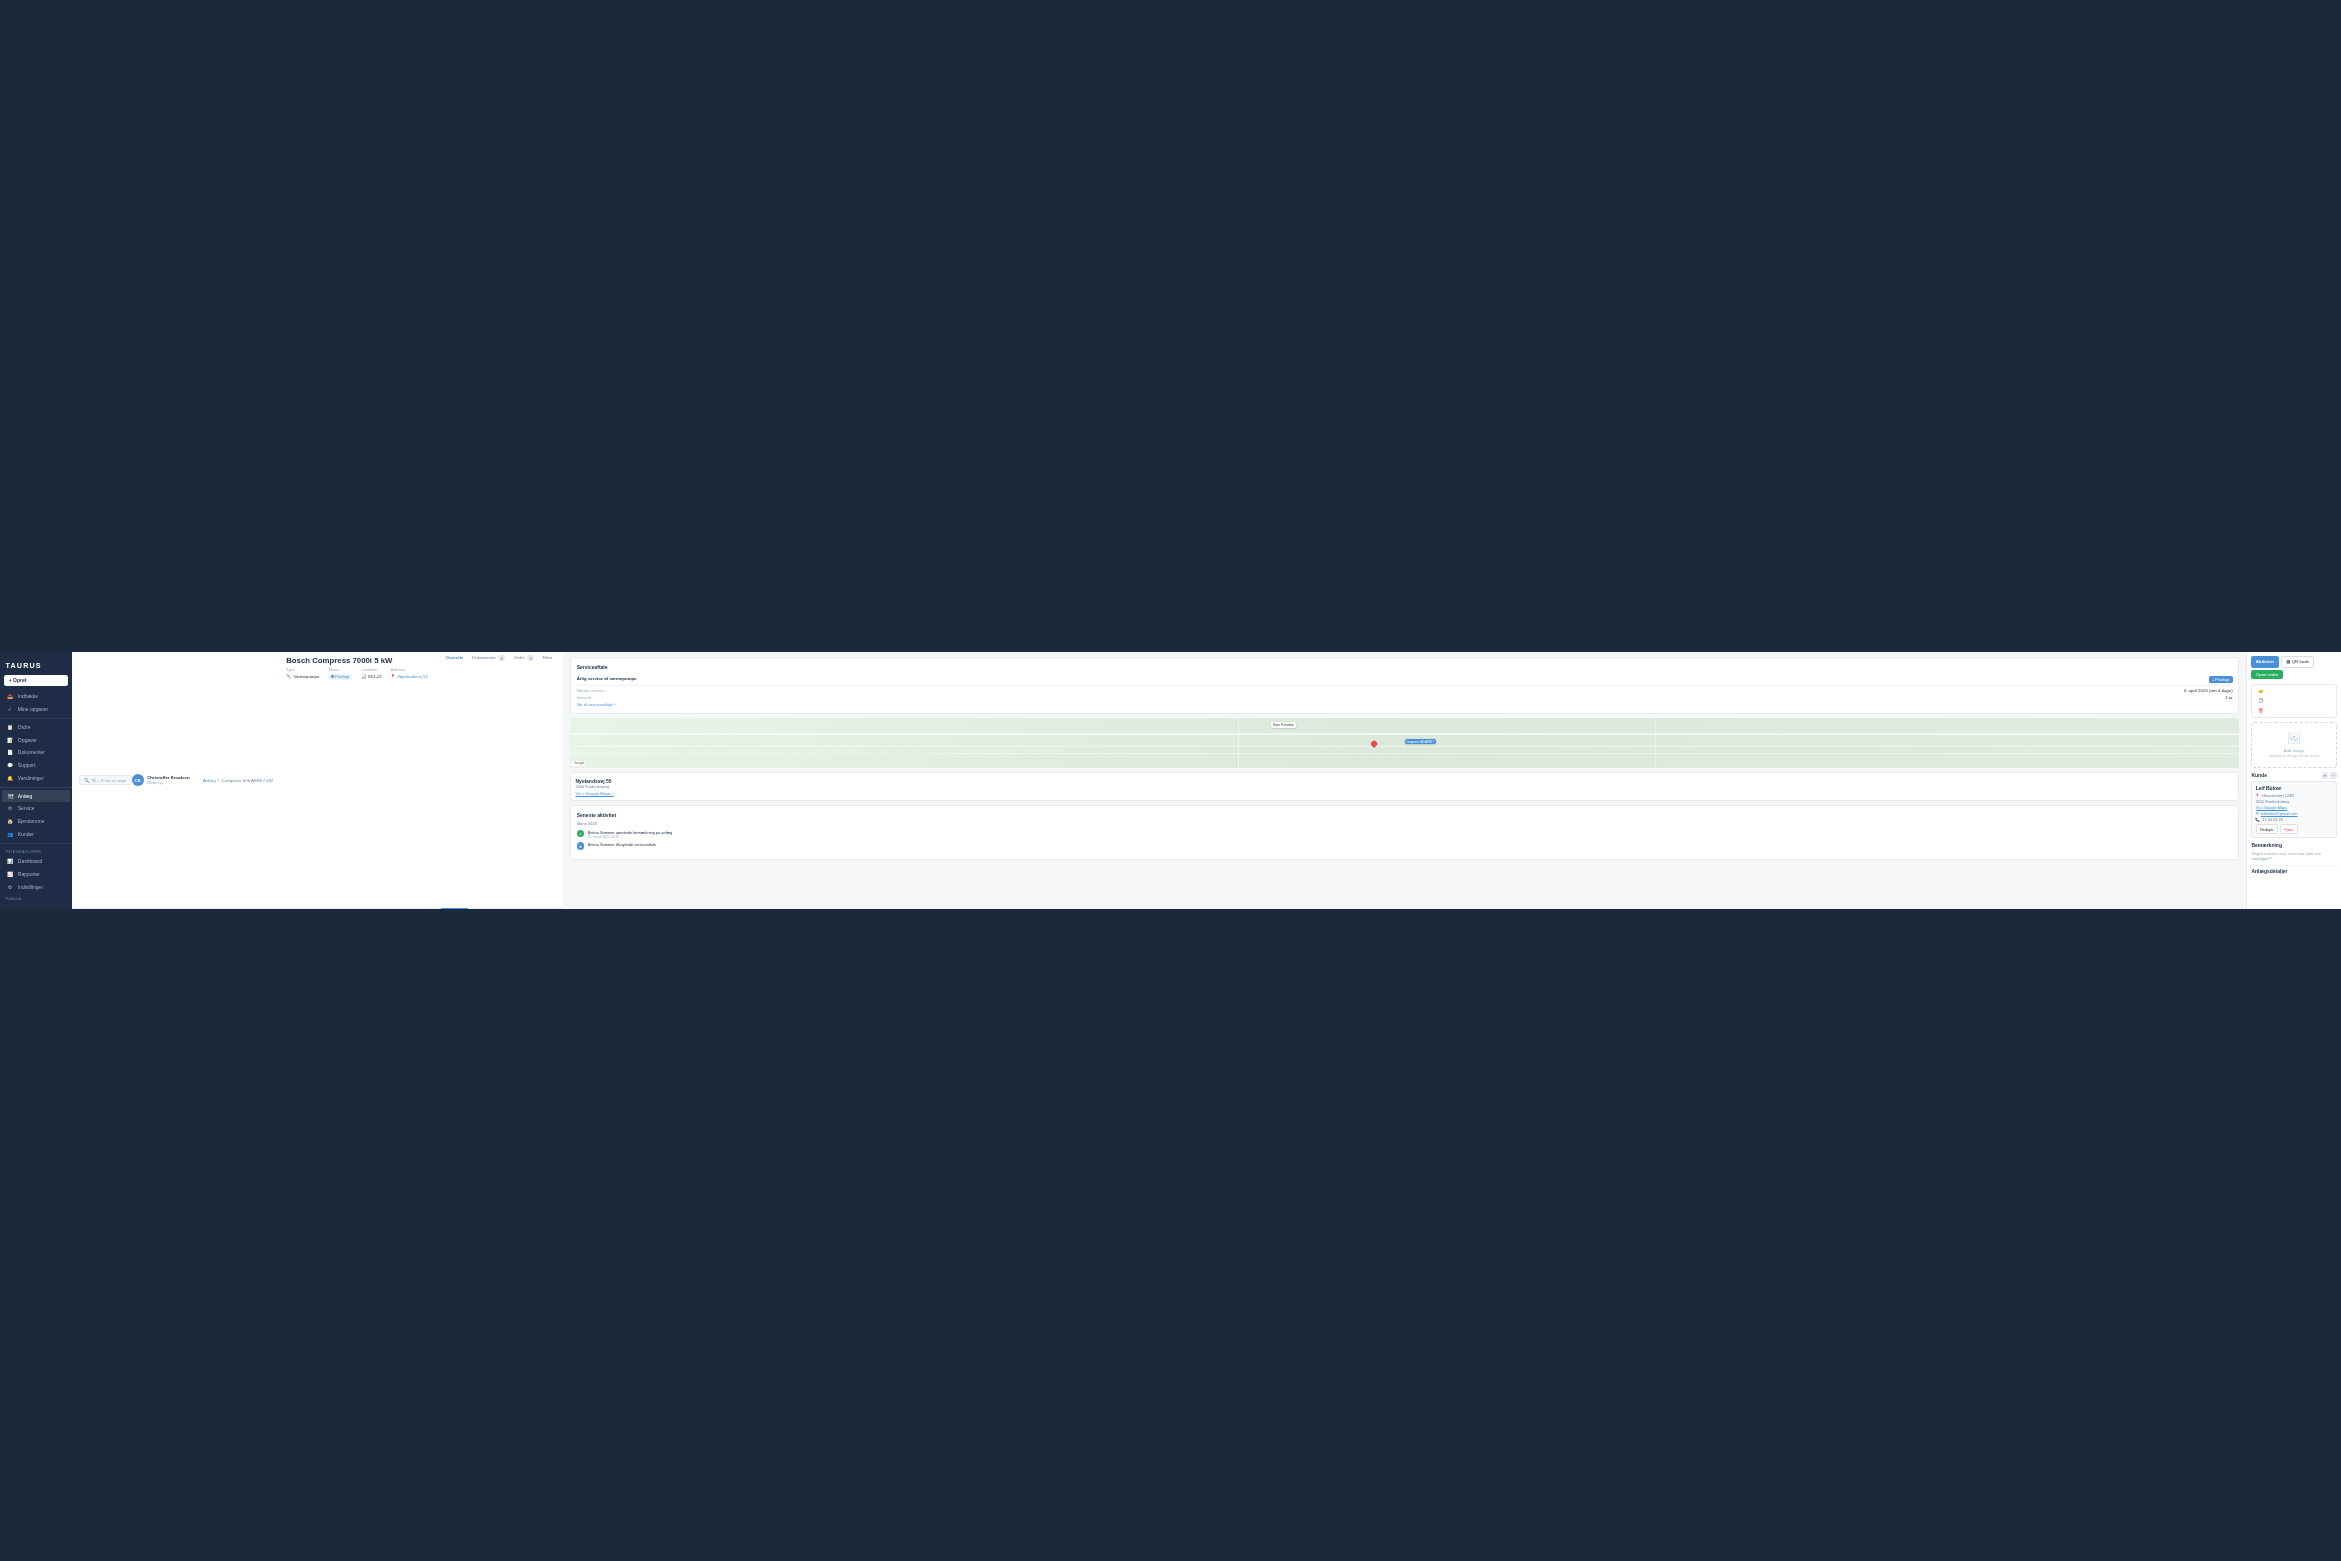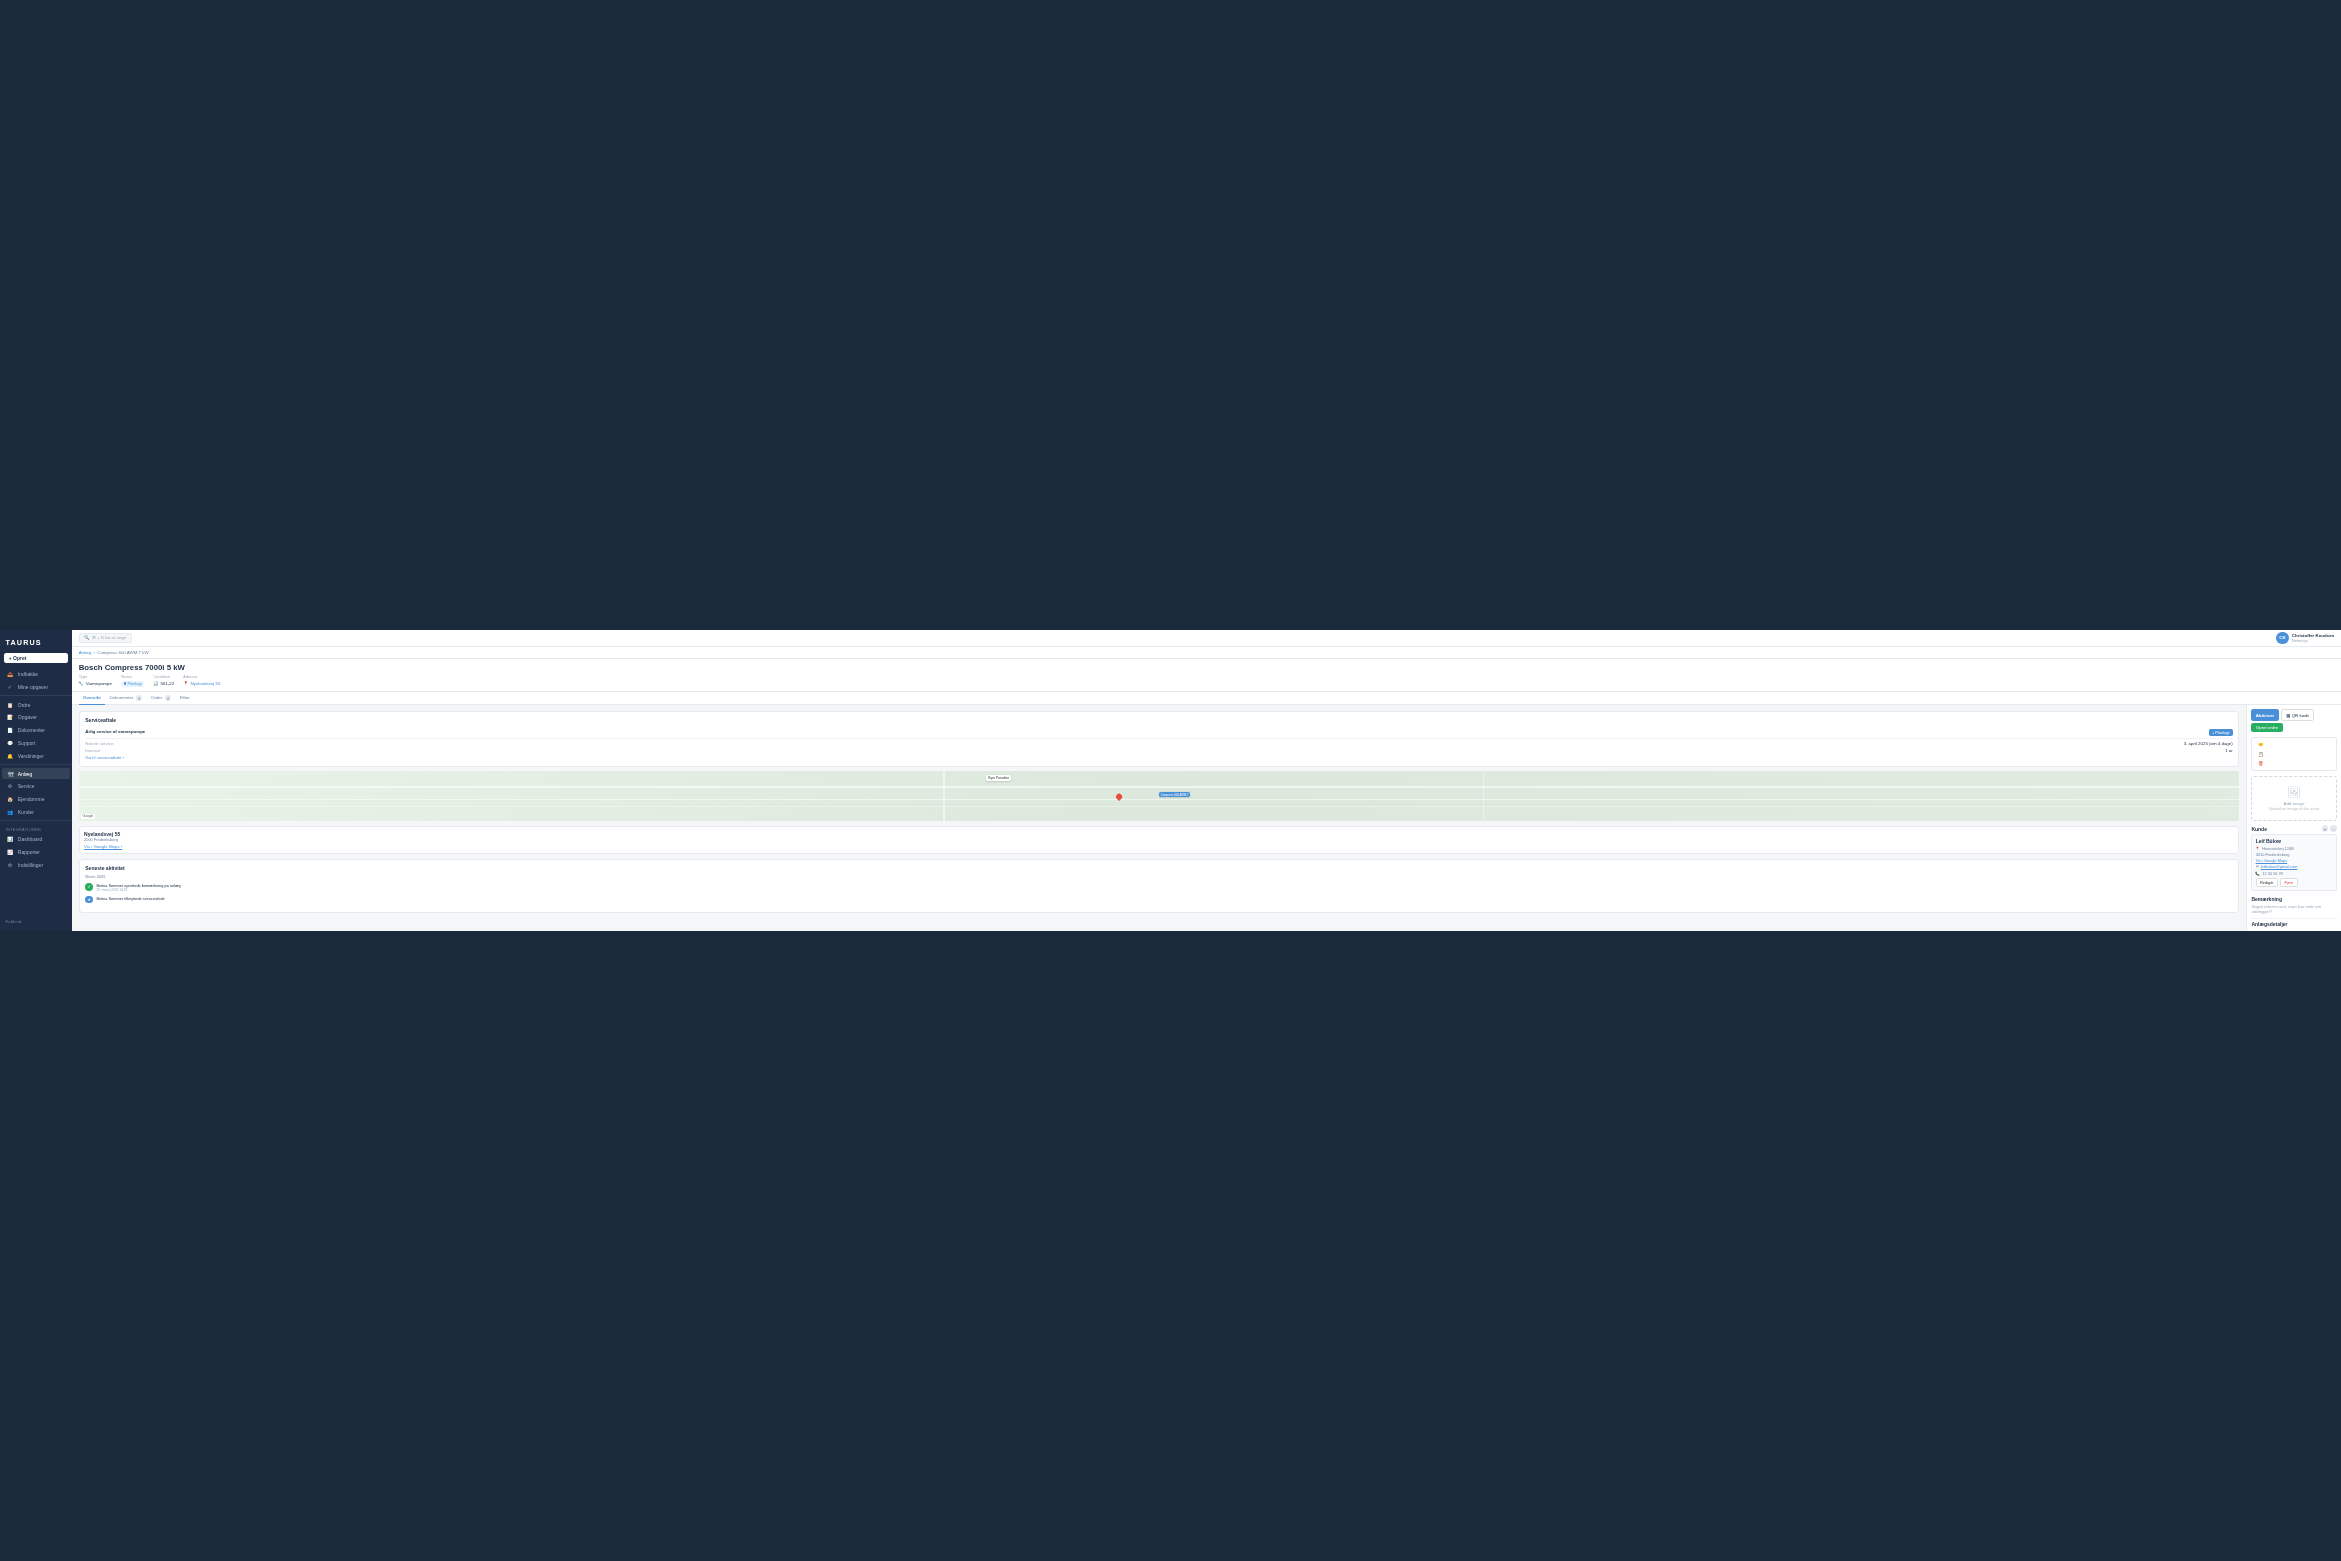--- a/index.html
+++ b/index.html
@@ -92,21 +92,20 @@
       padding: 3.3px 5.6px;
       color: #6b7f9e;
       font-size: 4.4px;
       cursor: pointer;
     }
 
     
     .main {
       flex: 1;
       display: flex;
-      flex-direction: column;
       overflow: hidden;
     }
 
     
     .breadcrumb {
       background: white;
       padding: 2.8px 6.7px;
       font-size: 4.4px;
       color: #6b7f9e;
       border-bottom: 0.6px solid #e5e9f0;

